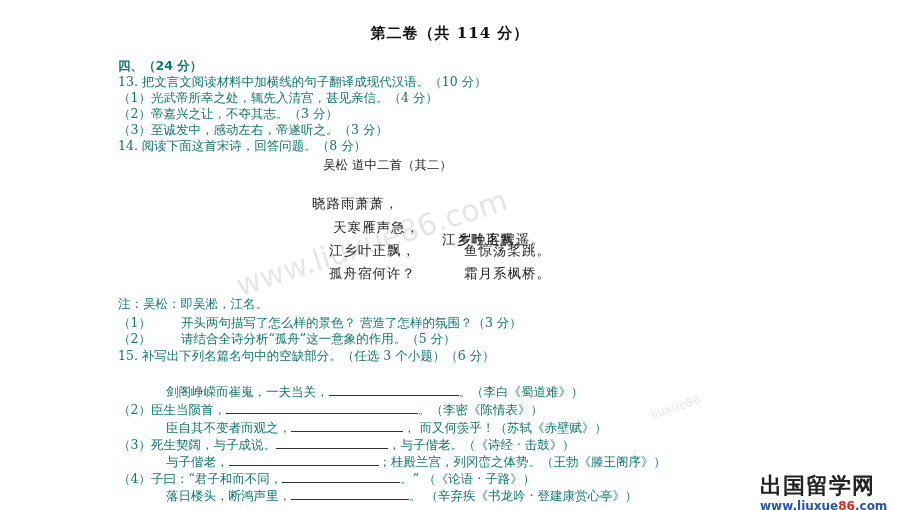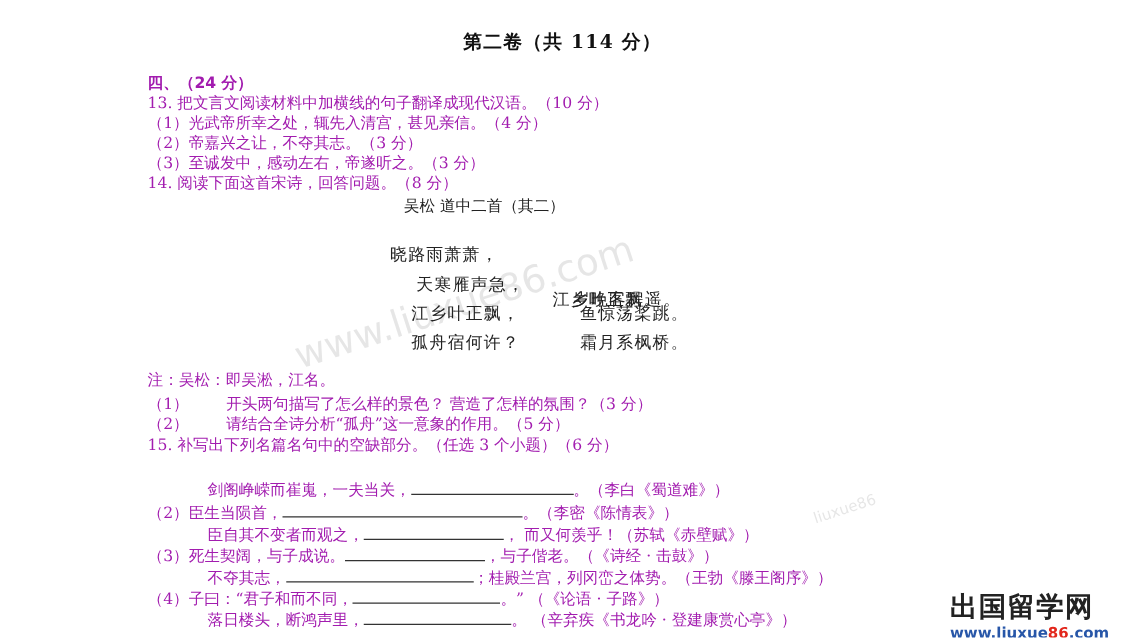--- a/index.html
+++ b/index.html
@@ -1,20 +1,20 @@
 <!DOCTYPE html>
 <html><head>
 <meta charset="utf-8">
 <style>
   * { margin:0; padding:0; box-sizing:border-box; }
   html, body { width:900px; height:510px; background:#ffffff; overflow:hidden; }
   body { position:relative; font-family:"DejaVu Serif", serif; color:#222; }
   .page { position:absolute; left:0; top:0; width:900px; height:510px; background:#fff; }
   .title { position:absolute; left:0; width:900px; top:24px; text-align:center; font-size:15px; font-weight:bold; color:#111; letter-spacing:1px; }
-  .line { position:absolute; font-size:12.5px; white-space:nowrap; color:#a21caf; line-height:16px; }
+  .line { position:absolute; font-size:12.5px; white-space:nowrap; color:#0f766e; line-height:16px; }
   .b { font-weight:bold; font-family:"DejaVu Sans", sans-serif; }
   .blank { display:inline-block; border-bottom:1px solid #333; height:11px; vertical-align:baseline; }
   .poem-title { position:absolute; left:0; width:775px; top:157px; text-align:center; font-size:12.5px; }
   .poem-line { position:absolute; font-size:13.5px; letter-spacing:1px; white-space:nowrap; }
   .wm { position:absolute; opacity:0.18; font-family:"DejaVu Sans", sans-serif; color:#777; transform:rotate(-18deg); white-space:nowrap; }
   .logo { position:absolute; left:760px; top:471px; width:140px; }
   .logo-cn { font-family:"DejaVu Sans", sans-serif; font-size:22px; color:#222; letter-spacing:1px; font-weight:bold; }
   .logo-url { font-family:"DejaVu Sans", sans-serif; font-size:12px; color:#2756a8; font-weight:bold; margin-top:-2px; }
   .logo-url .num { color:#e2261b; }
 </style>
@@ -68,21 +68,21 @@
   <div class="line" style="left:118px;top:402px;">
     <span>（2）</span><span>臣生当陨首，</span><span class="blank" style="width:192px;"></span><span>。（李密《陈情表》）</span>
   </div>
   <div class="line" style="left:166px;top:420px;">
     <span>臣自其不变者而观之，</span><span class="blank" style="width:112px;"></span><span>，  而又何羡乎！（苏轼《赤壁赋》）</span>
   </div>
   <div class="line" style="left:118px;top:437px;">
     <span>（3）</span><span>死生契阔，与子成说。</span><span class="blank" style="width:112px;"></span><span>，与子偕老。（《诗经 · 击鼓》）</span>
   </div>
   <div class="line" style="left:166px;top:454px;">
-    <span>不夺其志，</span><span class="blank" style="width:150px;"></span><span>；桂殿兰宫，列冈峦之体势。（王勃《滕王阁序》）</span>
+    <span>与子偕老，</span><span class="blank" style="width:150px;"></span><span>；桂殿兰宫，列冈峦之体势。（王勃《滕王阁序》）</span>
   </div>
   <div class="line" style="left:118px;top:471px;text-align:center;">
     <span>（4）</span><span>子曰：“君子和而不同，</span><span class="blank" style="width:118px;"></span><span>。”   （《论语 · 子路》）</span>
   </div>
   <div class="line" style="left:166px;top:488px;">
     <span>落日楼头，断鸿声里，</span><span class="blank" style="width:118px;"></span><span>。   （辛弃疾《书龙吟 · 登建康赏心亭》）</span>
   </div>
 
   <div class="logo">
     <div class="logo-cn">出国留学网</div>

